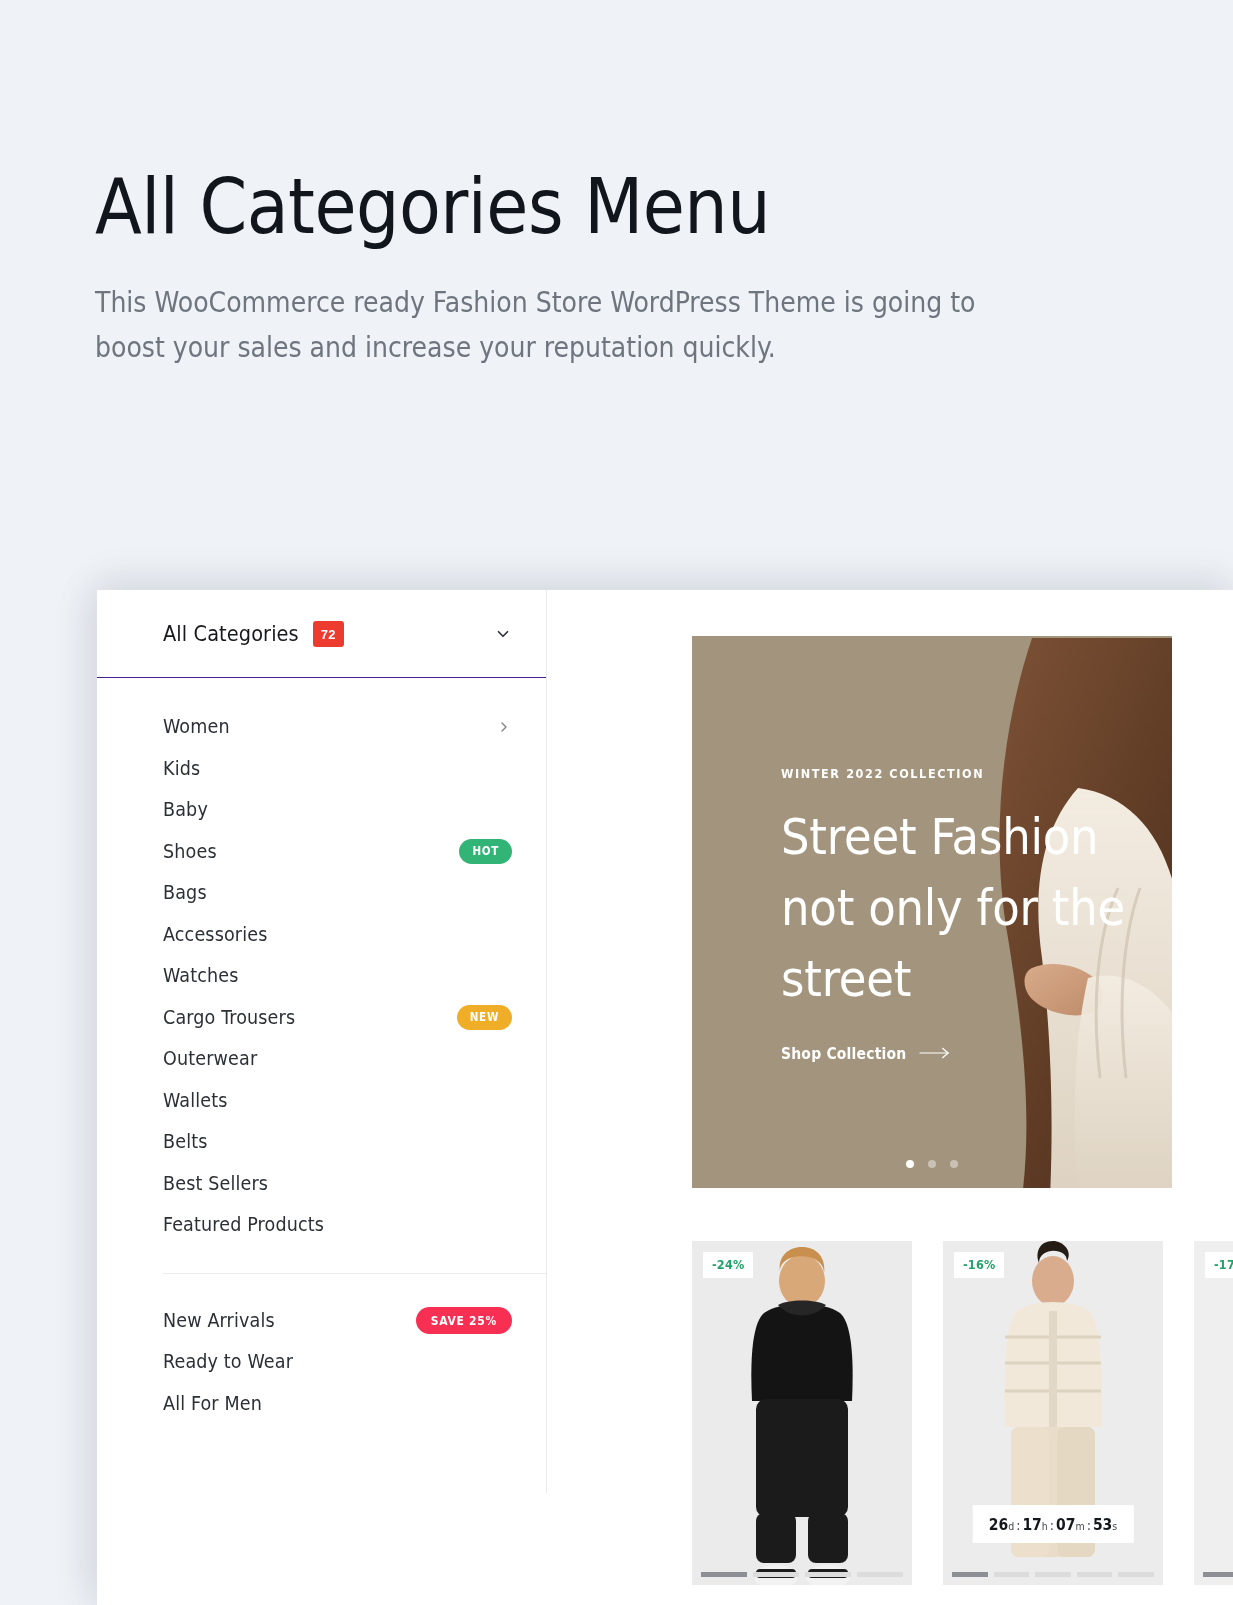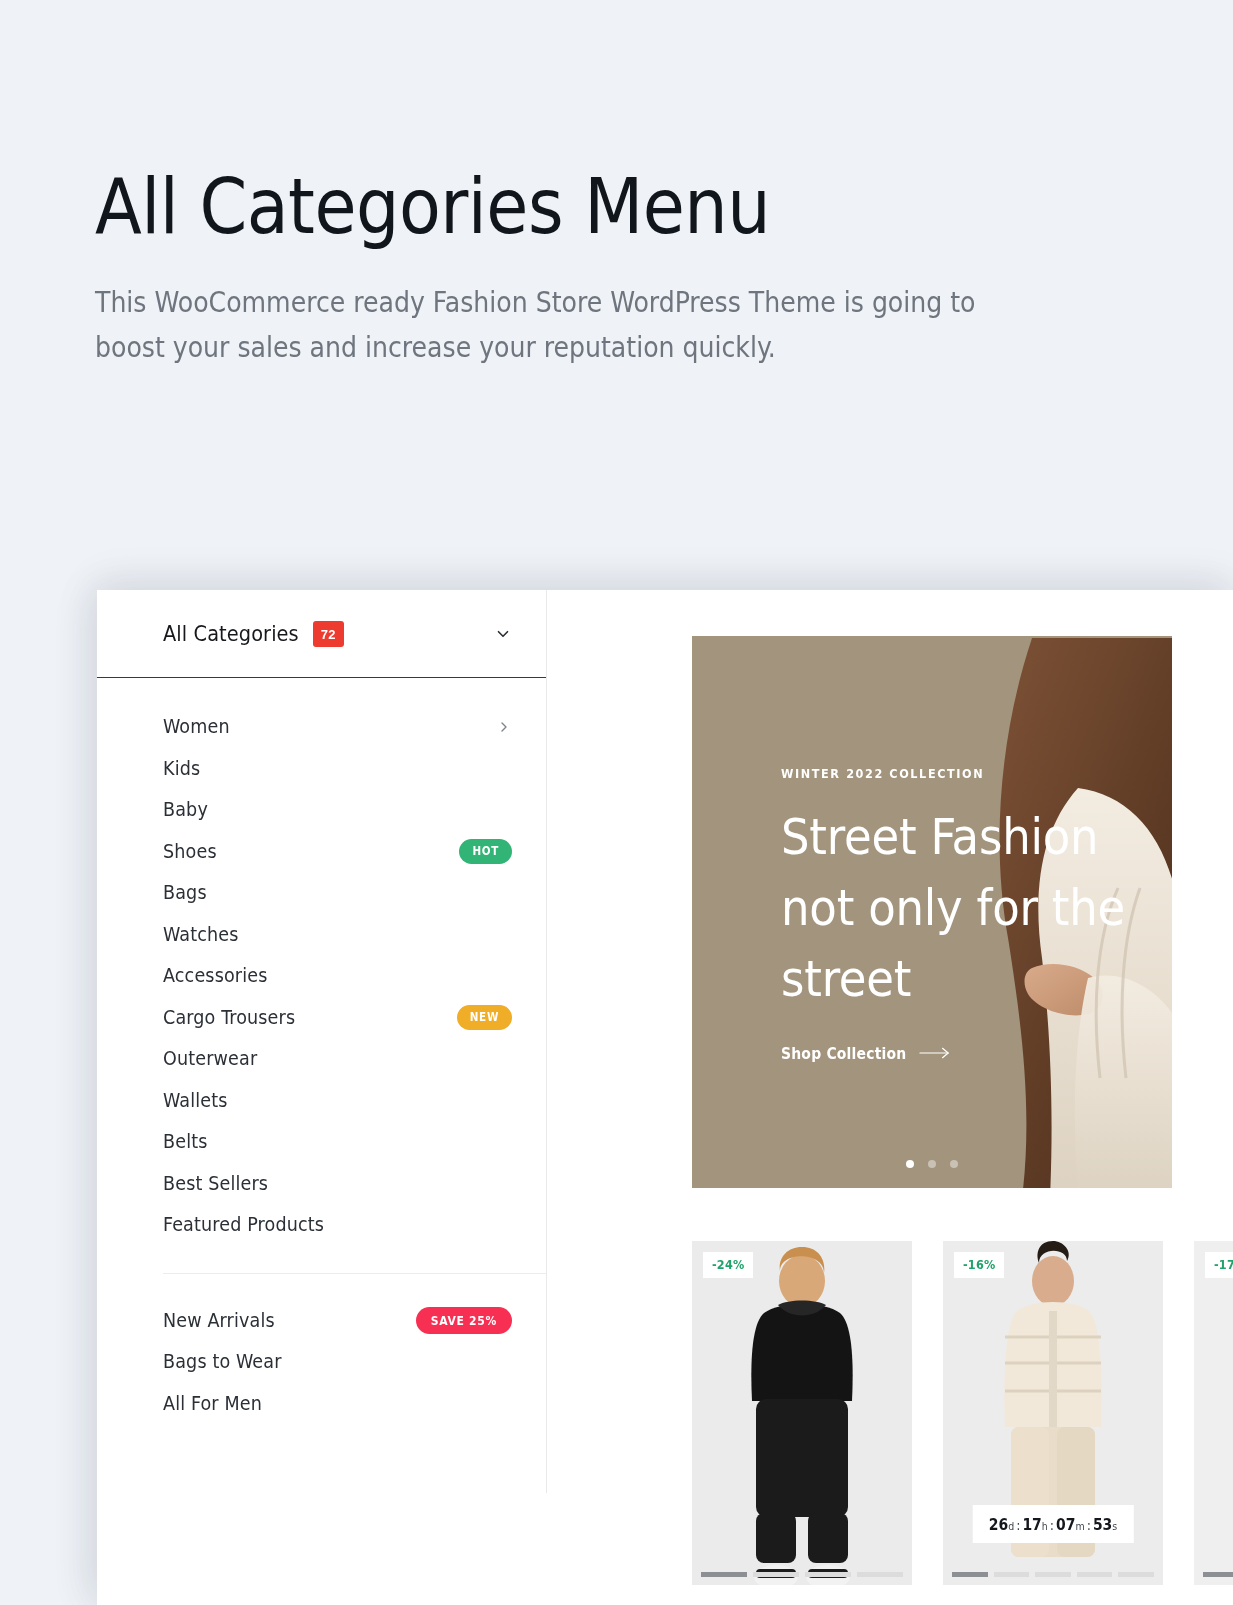--- a/index.html
+++ b/index.html
@@ -320,25 +320,25 @@
           <span class="cat-label">Shoes</span>
           <span class="cat-right">
             <span class="pill pill-hot">HOT</span>
           </span>
         </div>
         <div class="cat-item">
           <span class="cat-label">Bags</span>
           <span class="cat-right"></span>
         </div>
         <div class="cat-item">
+          <span class="cat-label">Accessories</span>
+          <span class="cat-right"></span>
+        </div>
+        <div class="cat-item">
           <span class="cat-label">Watches</span>
-          <span class="cat-right"></span>
-        </div>
-        <div class="cat-item">
-          <span class="cat-label">Accessories</span>
           <span class="cat-right"></span>
         </div>
         <div class="cat-item">
           <span class="cat-label">Cargo Trousers</span>
           <span class="cat-right">
             <span class="pill pill-new">NEW</span>
           </span>
         </div>
         <div class="cat-item">
           <span class="cat-label">Outerwear</span>
@@ -365,21 +365,21 @@
     <div class="cat-divider"></div>
 
     <div class="cat-list-2" id="secondary-list">
         <div class="cat-item">
           <span class="cat-label">New Arrivals</span>
           <span class="cat-right">
             <span class="pill pill-save">SAVE 25%</span>
           </span>
         </div>
         <div class="cat-item">
-          <span class="cat-label">Bags to Wear</span>
+          <span class="cat-label">Ready to Wear</span>
           <span class="cat-right"></span>
         </div>
         <div class="cat-item">
           <span class="cat-label">All For Men</span>
           <span class="cat-right"></span>
         </div>
       </div>
 
   </aside>
 

